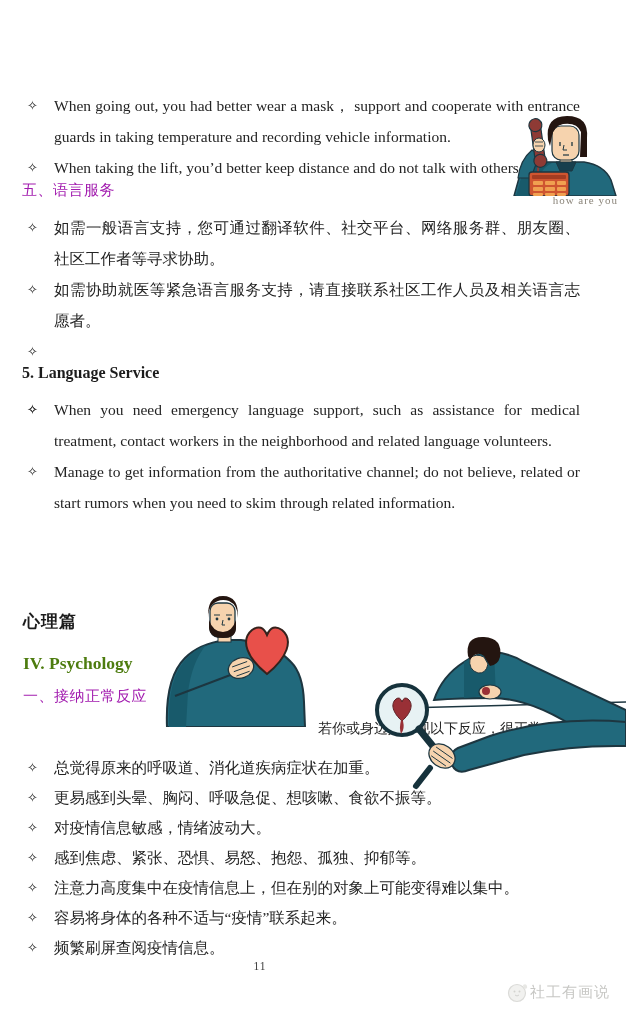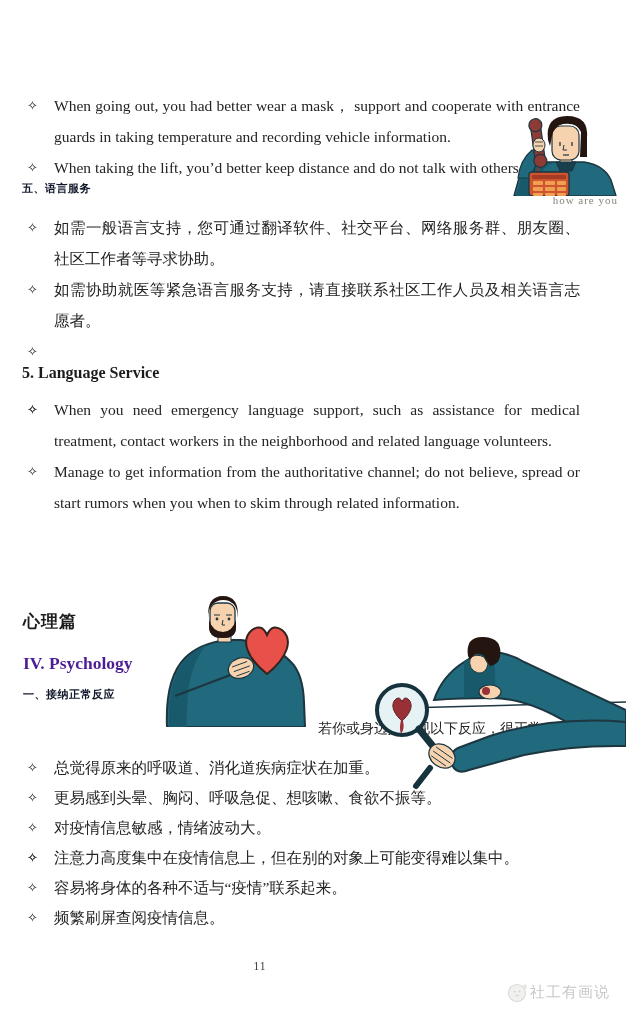--- a/index.html
+++ b/index.html
@@ -6,24 +6,24 @@
   .page{
     position:relative;width:626px;height:1024px;background:#ffffff;
     font-family:"Liberation Serif","DejaVu Serif",serif;color:#242424;
     overflow:hidden;margin:0 auto;
   }
   .abs{position:absolute;}
   .block{position:absolute;left:22px;width:558px;}
   .bullet{position:relative;padding-left:32px;text-align:justify;font-size:15.5px;line-height:31px;}
   .bullet-30 .bullet{line-height:30px;}
   .bullet .marker{position:absolute;left:5px;top:0;font-size:13px;color:#2b2b2b;}
-  .h-cn{font-weight:bold;font-size:11px;color:#0f172a;letter-spacing:.5px;}
+  .h-cn{font-weight:normal;font-size:15px;color:#a21caf;letter-spacing:.5px;}
   .h-en{font-weight:bold;font-size:16px;color:#1c1c1c;}
   .h-big{font-weight:bold;font-size:17px;color:#1c1c1c;letter-spacing:1px;}
-  .h-med{font-weight:bold;font-size:17.5px;color:#4c1d95;}
+  .h-med{font-weight:bold;font-size:17.5px;color:#4d7c0f;}
   .intro{font-size:14px;line-height:31px;padding-left:32px;text-align:right;}
   .pagenum{position:absolute;left:0;width:520px;top:960px;text-align:center;
     font-size:11.5px;color:#3a3a3a;letter-spacing:1px;}
   .watermark{position:absolute;right:16px;top:981px;display:flex;align-items:center;
     color:#c7c7c4;font-size:15px;letter-spacing:1px;}
   .caption{position:absolute;right:2px;bottom:0;font-size:11px;color:#8b857a;letter-spacing:1px;white-space:nowrap;}
   svg{display:block;}
 </style>
 </head>
 <body>
@@ -62,21 +62,21 @@
   <div class="block" style="top:394px;">
     <div class="bullet">
       <span class="marker">✧</span>
     </div>
     <div class="bullet">
       <span class="marker">✧</span>
       <span>When you need emergency language support, such as assistance for medical treatment, contact workers in the neighborhood and related language volunteers.</span>
     </div>
     <div class="bullet">
       <span class="marker">✧</span>
-      <span>Manage to get information from the authoritative channel; do not believe, spread or start rumors when you when to skim through related information.</span>
+      <span>Manage to get information from the authoritative channel; do not believe, related or start rumors when you need to skim through related information.</span>
     </div>
   </div>
 
   <div class="abs h-big" style="left:23px;top:610px;">心理篇</div>
   <div class="abs h-med" style="left:23px;top:653px;">IV. Psychology</div>
   <div class="abs h-cn" style="left:23px;top:687px;">一、接纳正常反应</div>
 
   <div class="block intro" style="top:713px;">若你或身边人出现以下反应，很正常，请接纳：</div>
 
   <div class="block bullet-30" style="top:753px;">
@@ -87,20 +87,21 @@
     <div class="bullet">
       <span class="marker">✧</span>
       <span>更易感到头晕、胸闷、呼吸急促、想咳嗽、食欲不振等。</span>
     </div>
     <div class="bullet">
       <span class="marker">✧</span>
       <span>对疫情信息敏感，情绪波动大。</span>
     </div>
     <div class="bullet">
       <span class="marker">✧</span>
+      <span>感到焦虑、紧张、恐惧、易怒、抱怨、孤独、抑郁等。</span>
     </div>
     <div class="bullet">
       <span class="marker">✧</span>
       <span>注意力高度集中在疫情信息上，但在别的对象上可能变得难以集中。</span>
     </div>
     <div class="bullet">
       <span class="marker">✧</span>
       <span>容易将身体的各种不适与“疫情”联系起来。</span>
     </div>
     <div class="bullet">

